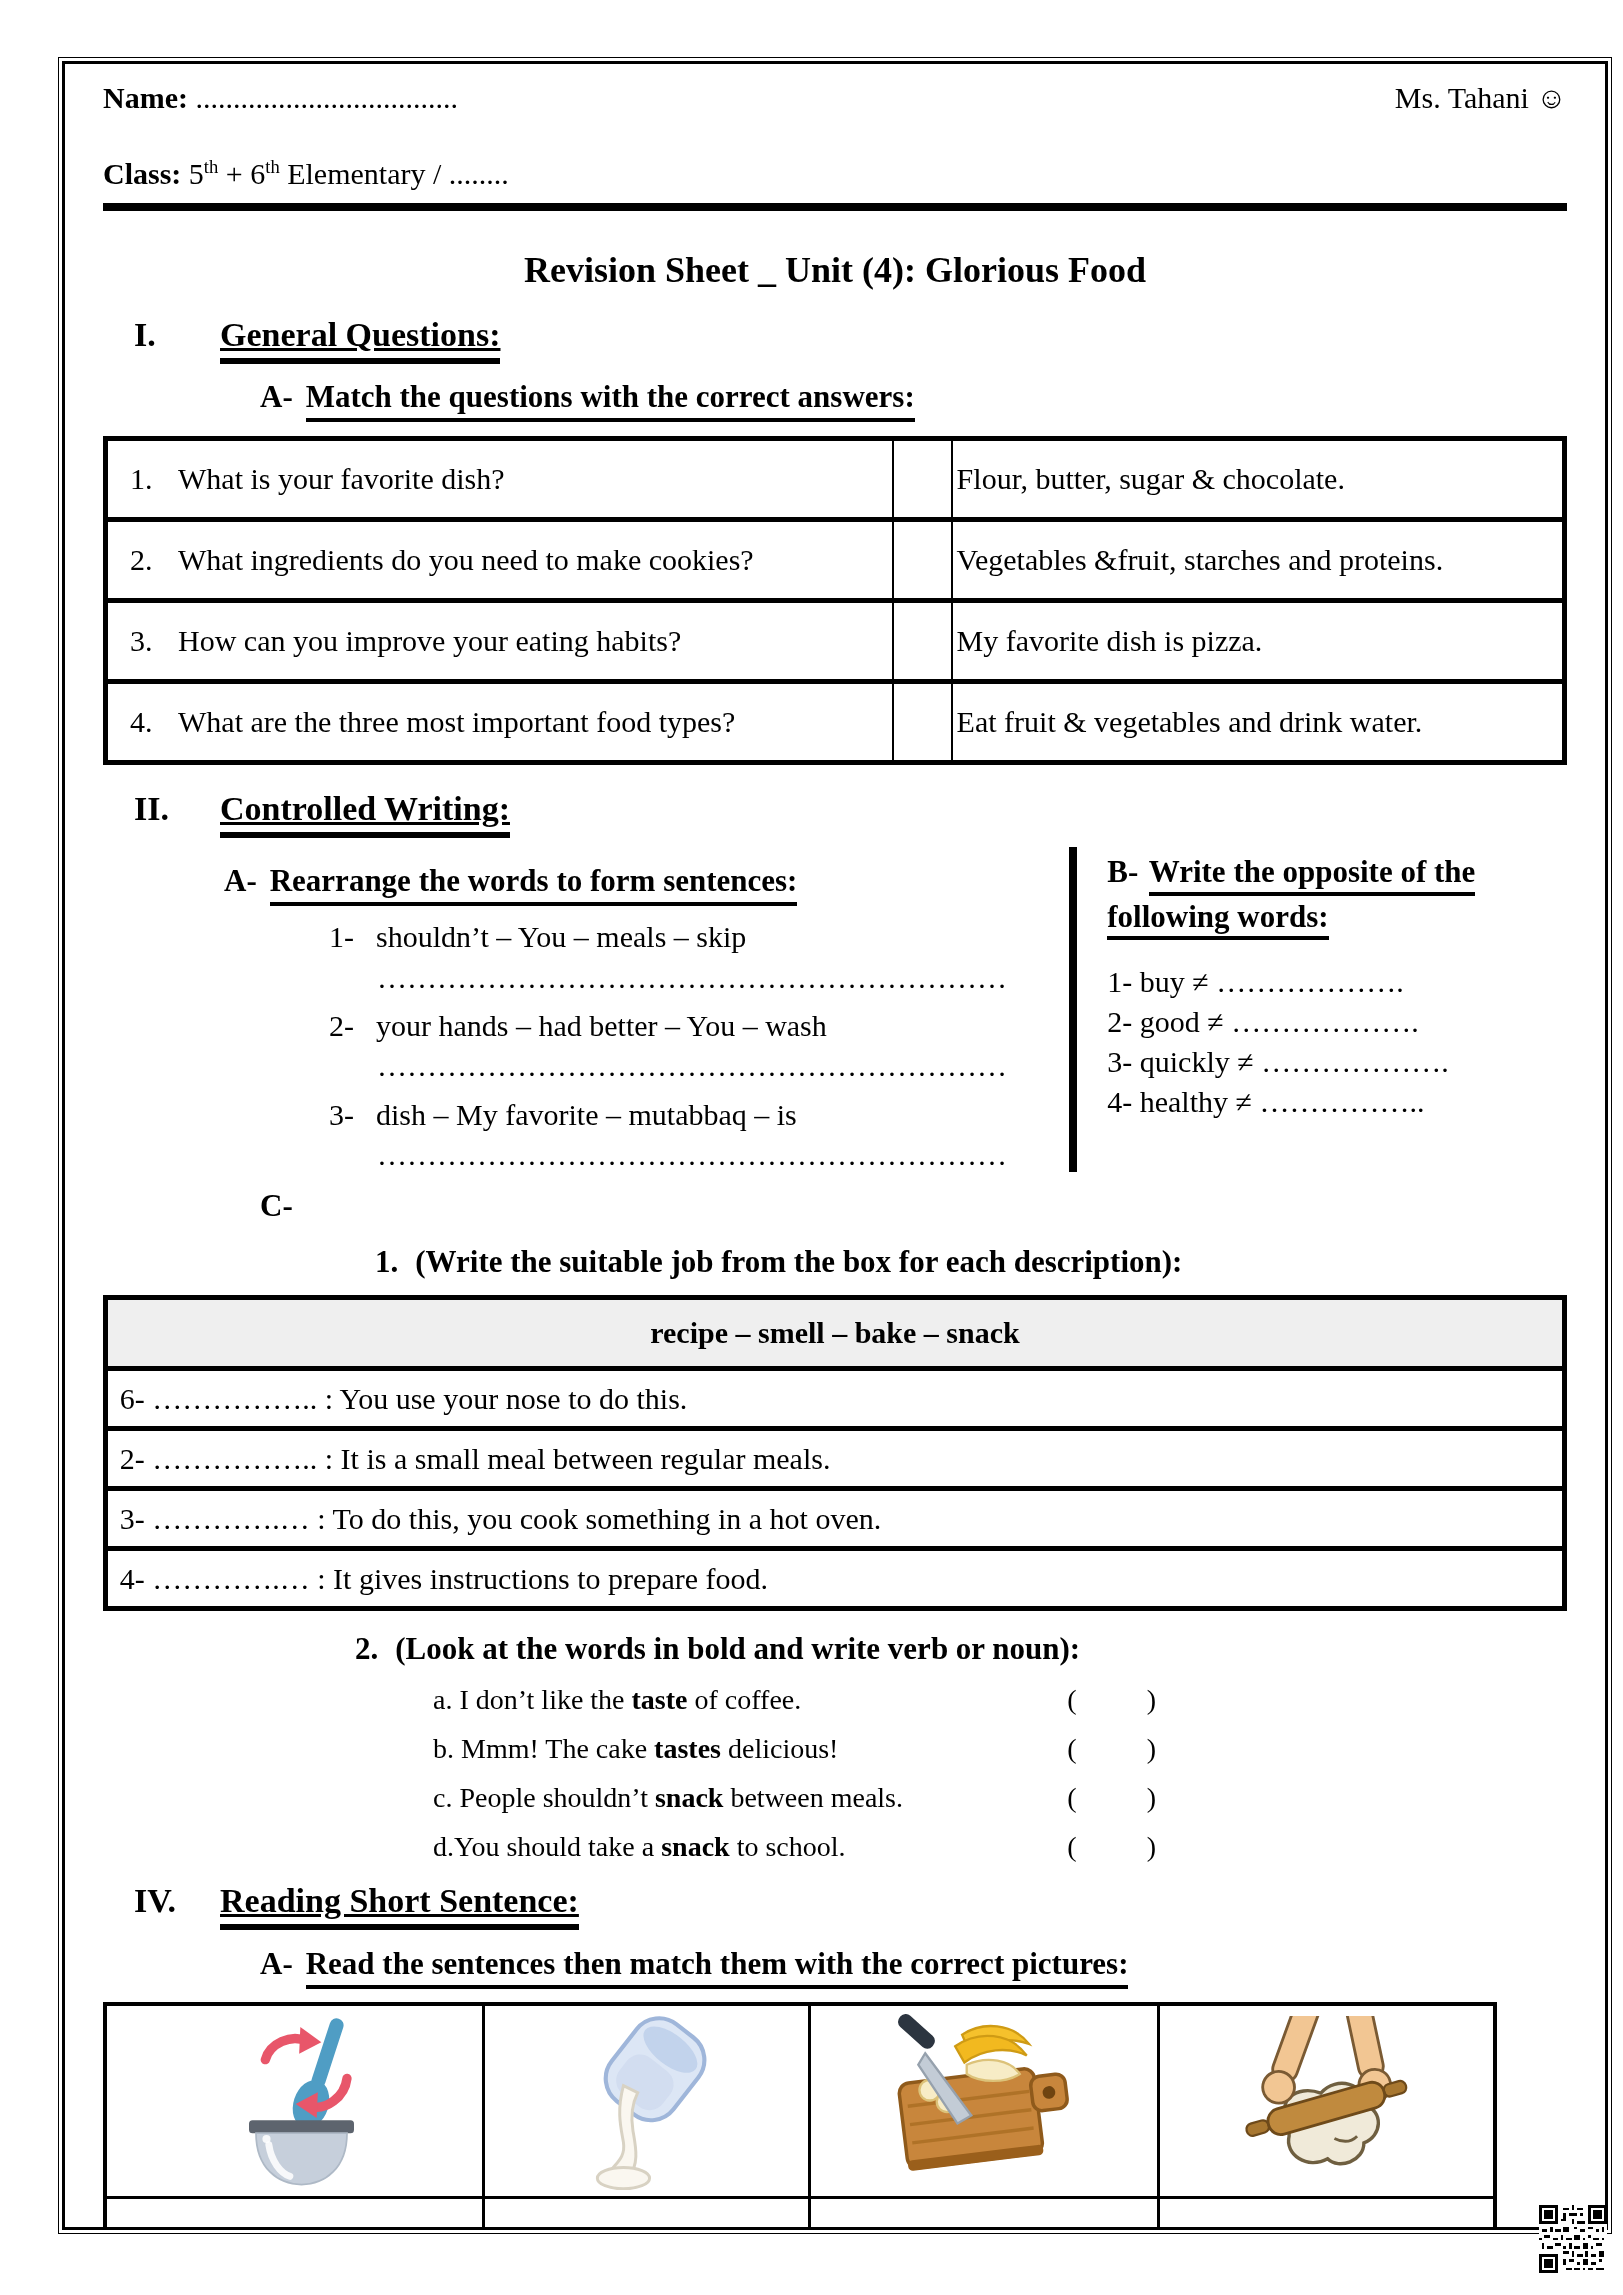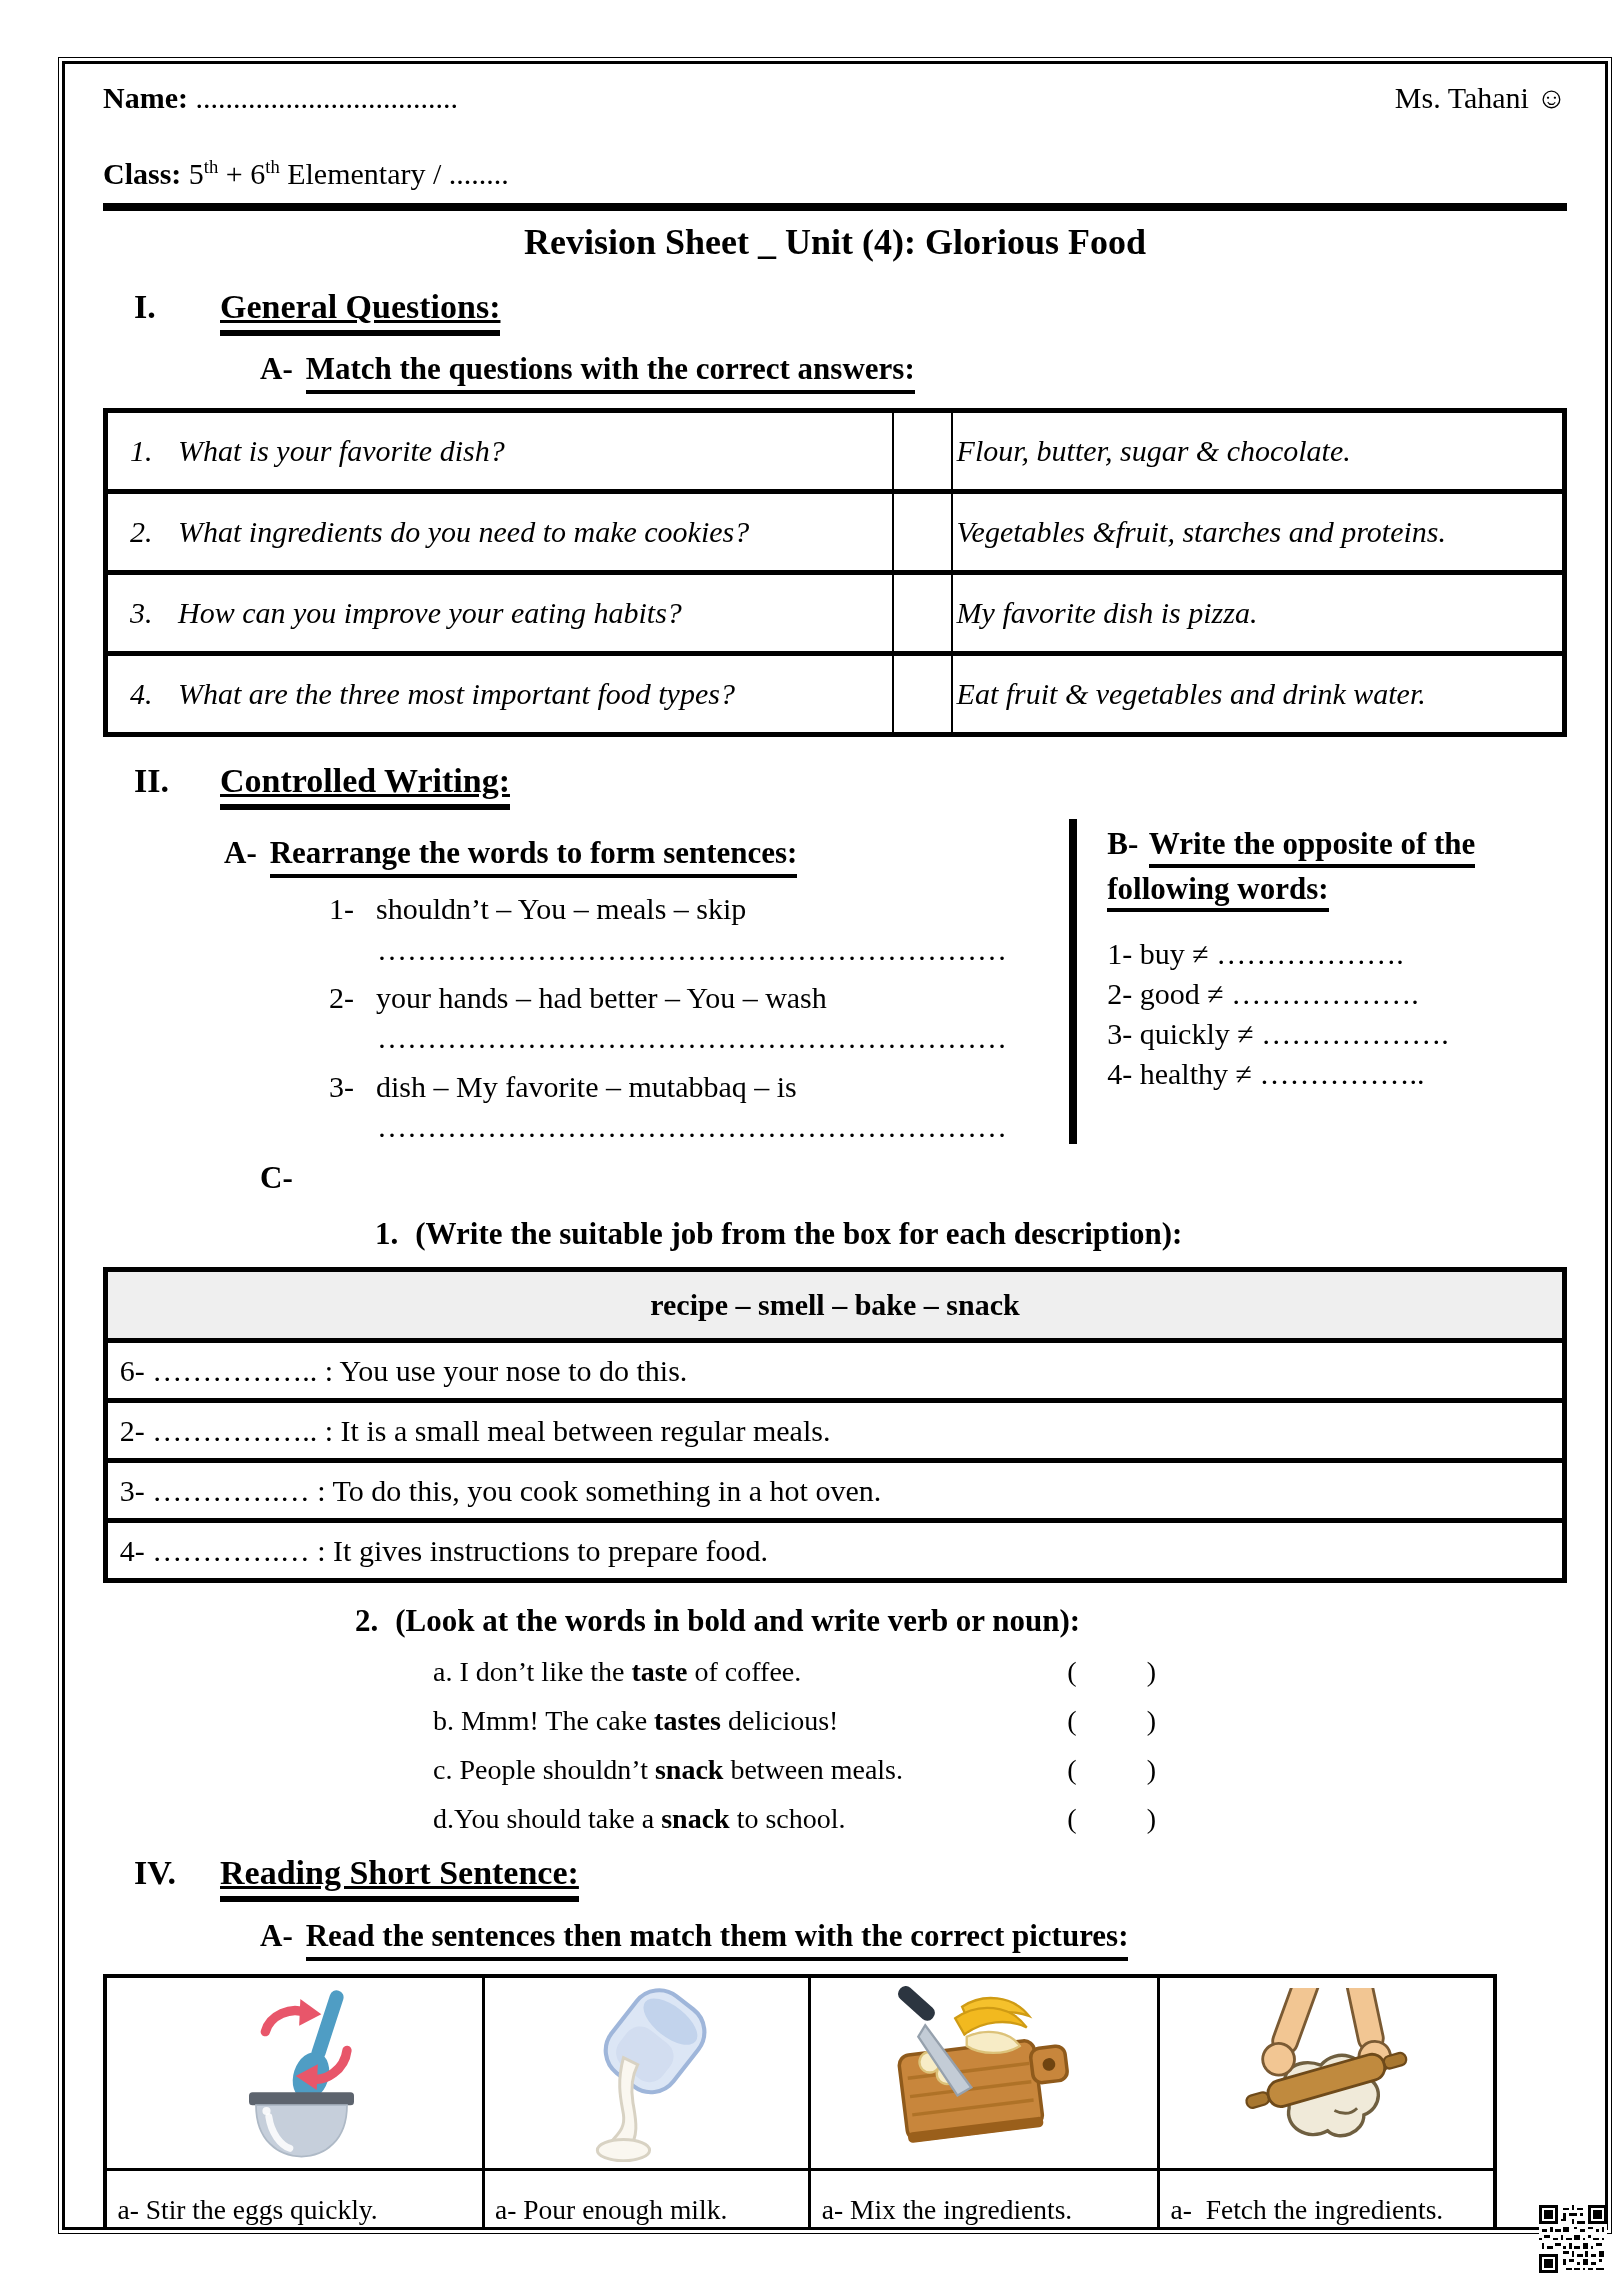--- a/index.html
+++ b/index.html
@@ -17,33 +17,33 @@
   .content { padding:17px 38px 0 38px; }
 
   
   .hdr-row { display:flex; justify-content:space-between; align-items:baseline; font-size:30px; }
   .lbl { font-weight:bold; }
   .teacher { font-size:30px; }
   .class-row { margin-top:41px; font-size:30px; }
   .sup { font-size:0.62em; vertical-align:super; }
   .rule { height:7.9px; background:#000; margin-top:11.8px; }
 
-  .title { text-align:center; font-weight:bold; font-size:36px; margin-top:10px; }
+  .title { text-align:center; font-weight:bold; font-size:36px; margin-top:38px; }
 
   
   .sec { display:flex; margin-top:25px; padding-left:31px; font-weight:bold; font-size:34px; }
   .sec .numeral { width:86px; flex:0 0 auto; }
   .u-thick { border-bottom:6.5px solid #000; padding-bottom:3.9px;text-decoration:underline; }
   .subhead { margin-top:15.7px; margin-left:157px; font-size:31px; font-weight:bold; display:flex; }
   .subhead .pfx { margin-right:13px; flex:0 0 auto; }
   .u-mid { border-bottom:4.6px solid #000; padding-bottom:2.6px; }
 
   
   table.match { width:100%; border-collapse:collapse; margin-top:14.4px; border:5.2px solid #000; }
-  table.match td { border-top:5.2px solid #000; border-bottom:5.2px solid #000; font-size:30px; height:81px; vertical-align:middle;font-style:italic; }
+  table.match td { border-top:5.2px solid #000; border-bottom:5.2px solid #000; font-size:30px; height:81px; vertical-align:middle; }
   td.q { width:54%; padding-left:22px; border-right:2.6px solid #000; }
   td.q .n { display:inline-block; min-width:48px; }
   td.gapcol { width:4%; border-right:2.6px solid #000; }
   td.a { width:42%; padding-left:3.9px; }
 
   
   .cw { display:flex; margin-top:9.2px; align-items:stretch; }
   .cw-left { flex:0 0 66%; }
   .cw-left .subhead { margin-left:121px; }
   .rw-item { display:flex; margin-top:14.4px; margin-left:226px; font-size:30px; }

